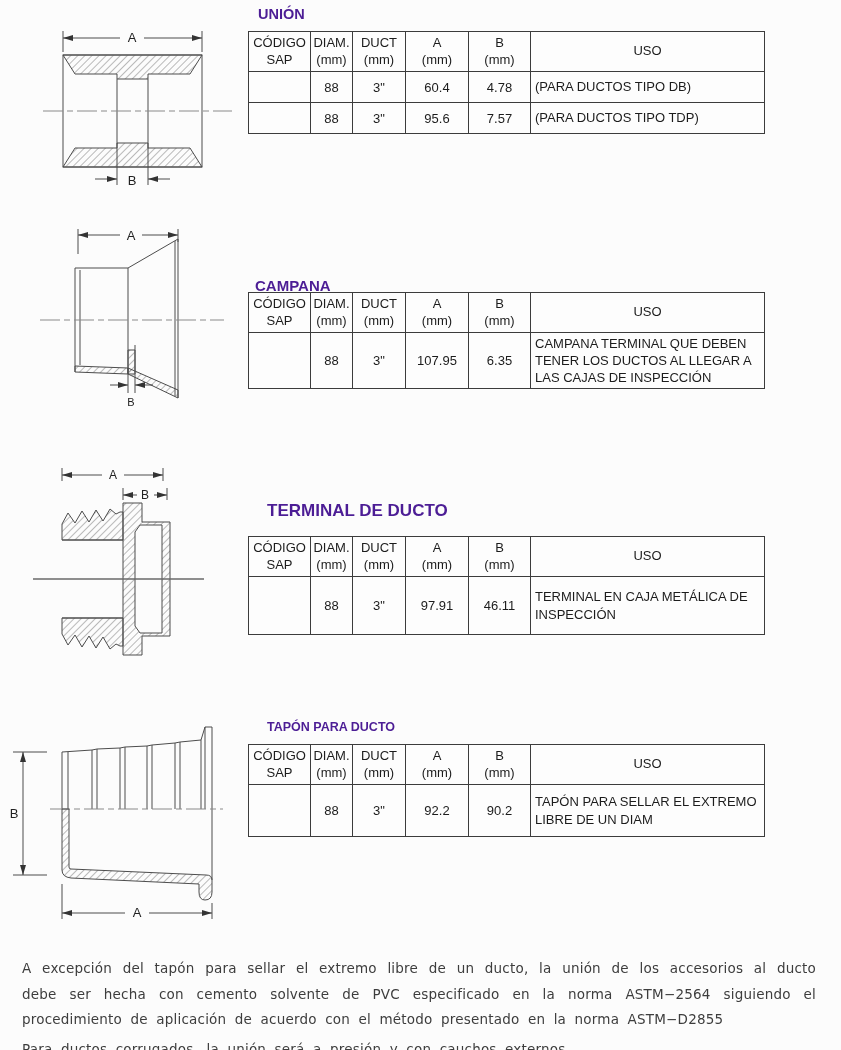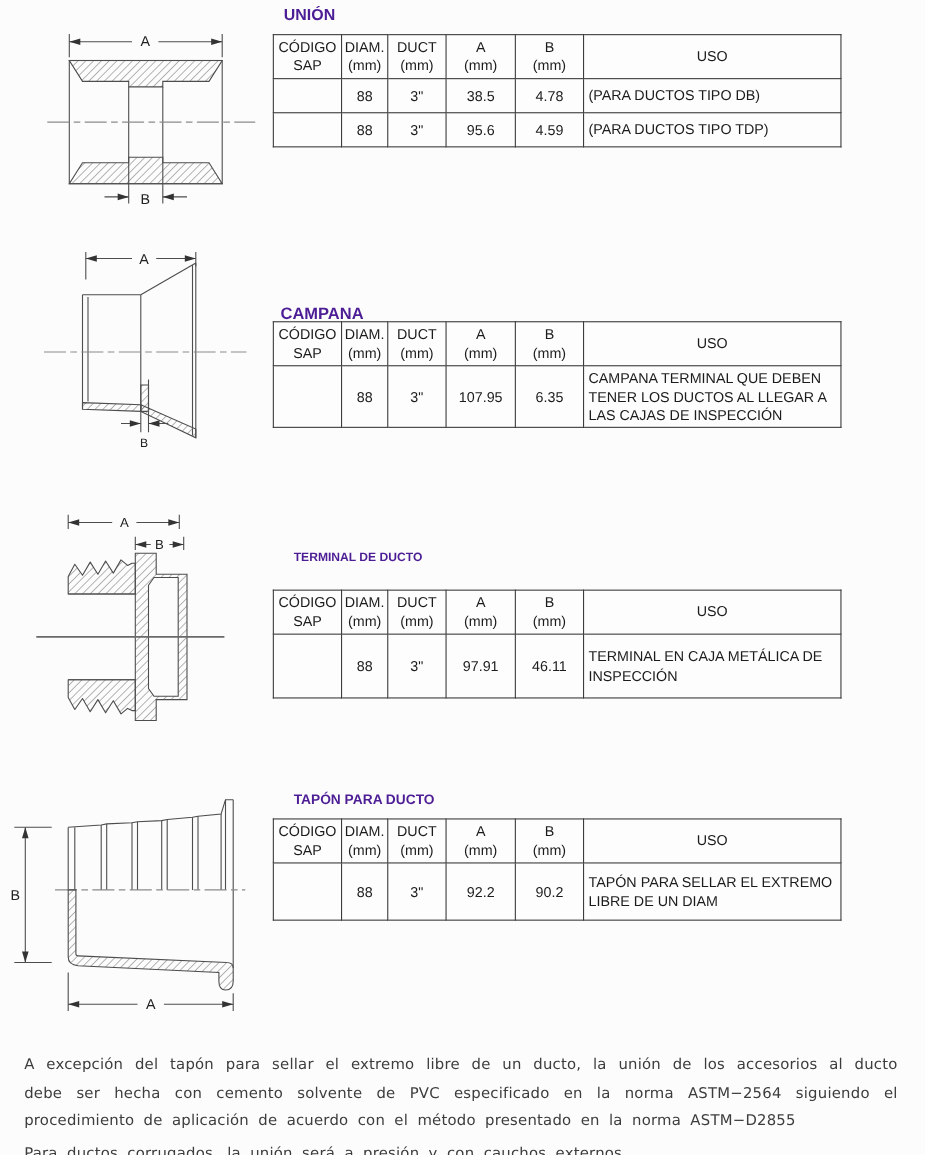--- a/index.html
+++ b/index.html
@@ -6,21 +6,21 @@
   #page{
     position:relative;width:841px;height:1050px;background:#fcfcfc;
     font-family:"Liberation Sans",sans-serif;color:#1c1c1c;overflow:hidden;
     margin:0 auto;
   }
   .abs{position:absolute;}
   .sec-title{font-weight:bold;color:#4c1d95;}
   .sec-title span{display:block;}
   .t-union-title{left:258px;top:6px;font-size:14.5px;}
   .t-campana-title{left:255px;top:245px;font-size:15px;line-height:17px;margin-top:32px;}
-  .t-terminal-title{left:267px;top:501px;font-size:11px;}
+  .t-terminal-title{left:267px;top:501px;font-size:17px;}
   .t-tapon-title{left:267px;top:720px;font-size:12.5px;}
 
   table.spec{border-collapse:collapse;table-layout:fixed;width:516px;background:#fdfdfd;}
   table.spec td,table.spec th{
     border:1px solid #3c3c3c;font-weight:normal;font-size:13px;color:#1c1c1c;
     text-align:center;vertical-align:middle;padding:0 2px;overflow:hidden;
   }
   table.spec th{line-height:1.3;}
   table.spec th span{display:block;text-align:center;}
   table.spec tr.hdr{height:40px;}
@@ -105,30 +105,30 @@
       <th>
             <span>B</span>
             <span>(mm)</span>
           </th>
       <th>USO</th>
     </tr>
     <tr class="data">
       <td></td>
       <td>88</td>
       <td>3"</td>
-      <td>38.5</td>
+      <td>60.4</td>
       <td>4.78</td>
       <td class="uso">(PARA DUCTOS TIPO DB)</td>
     </tr>
     <tr class="data">
       <td></td>
       <td>88</td>
       <td>3"</td>
       <td>95.6</td>
-      <td>4.59</td>
+      <td>7.57</td>
       <td class="uso">(PARA DUCTOS TIPO TDP)</td>
     </tr>
   </tbody>
     </table>
 
   <svg class="abs" style="left:38px;top:222px" width="190" height="200" viewBox="0 0 190 200">
     <defs>
       <pattern id="h2" patternUnits="userSpaceOnUse" width="5" height="5" patternTransform="rotate(45)">
         <line x1="0" y1="0" x2="0" y2="5" stroke="#787878" stroke-width="1"></line>
       </pattern>

